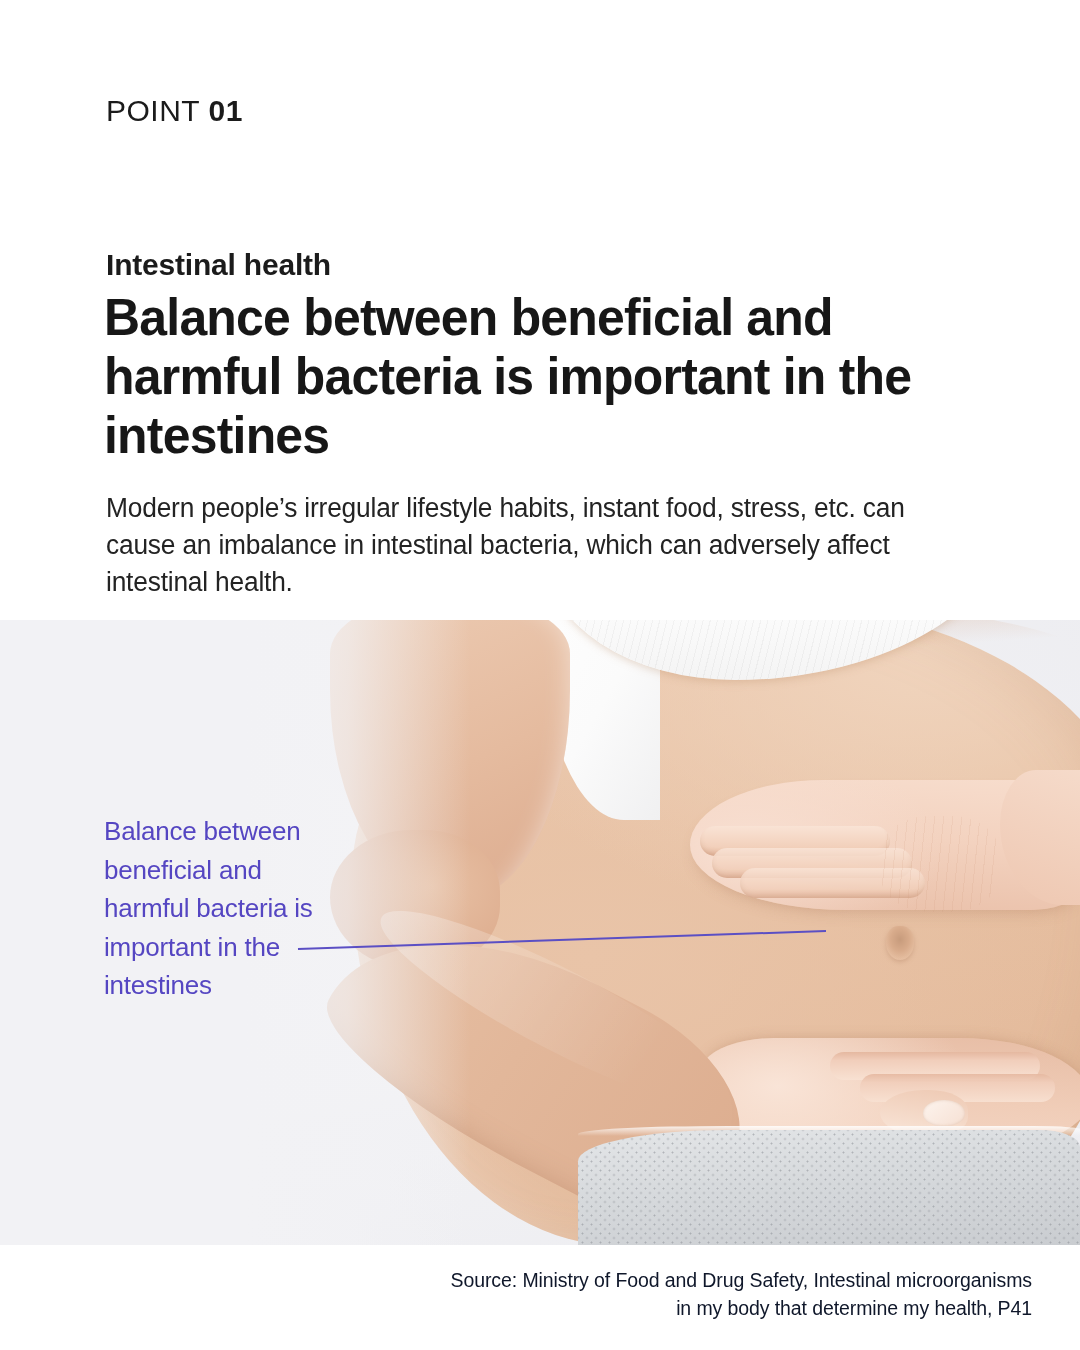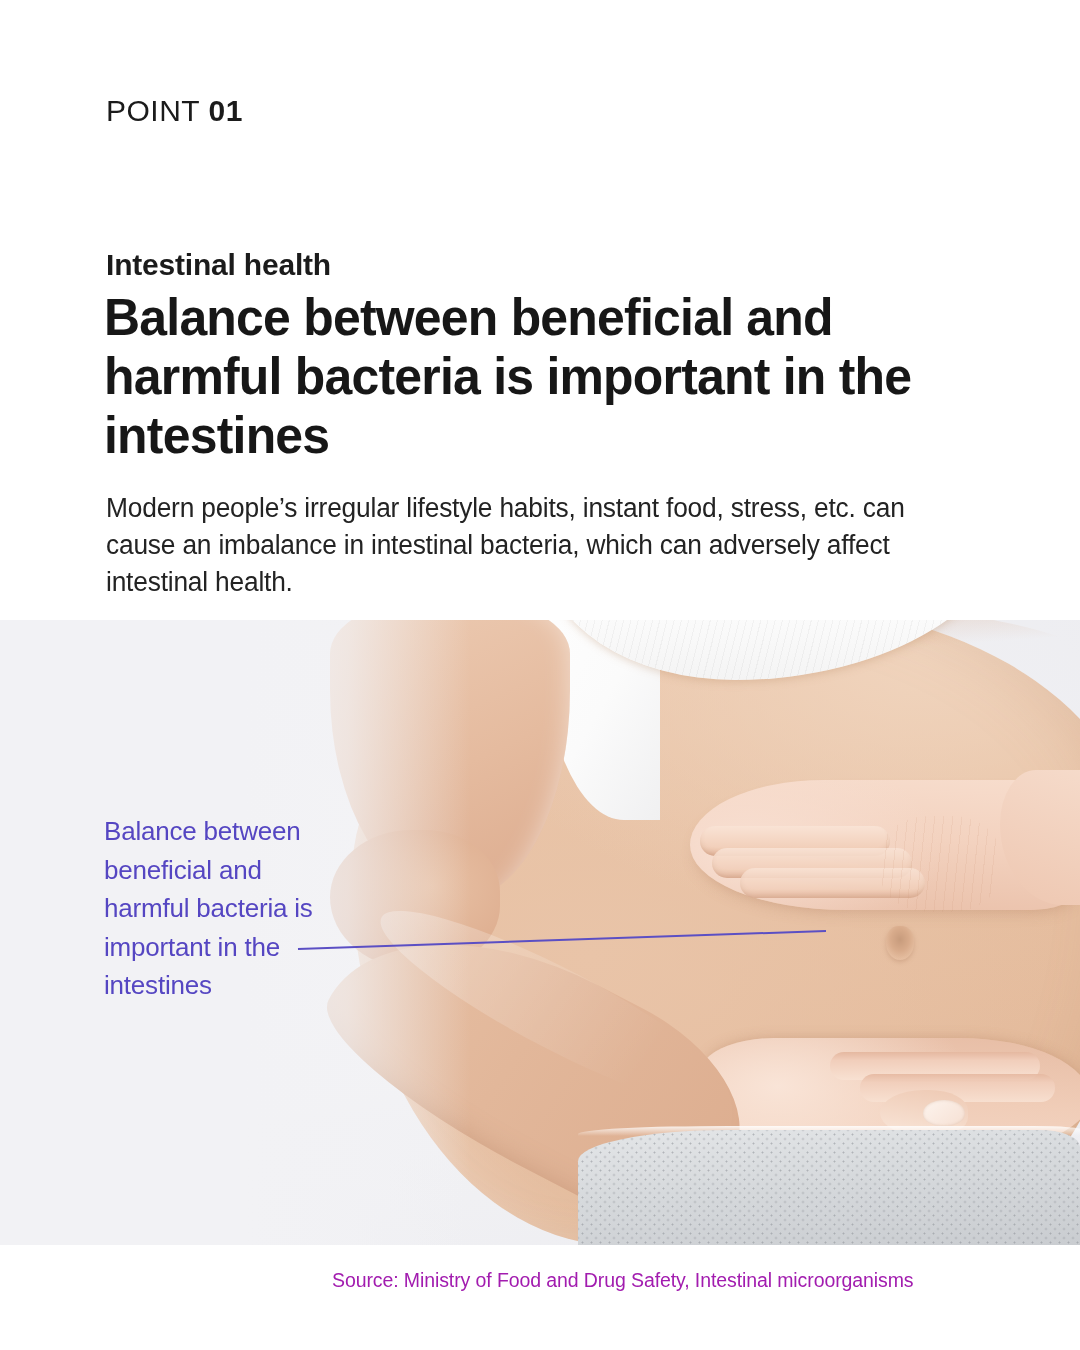--- a/index.html
+++ b/index.html
@@ -295,24 +295,24 @@
     left:296px; top:916px;
     width:534px; height:40px;
     pointer-events:none;
   }
 
   
   .source {
     position:absolute;
     right:48px; top:1266px;
     width:700px;
-    text-align:left;
+    text-align:right;
     font-size:19.5px;
     line-height:28px;
-    color:#a21caf;
+    color:#0f172a;
     letter-spacing:-0.1px;
   }
 </style>
 </head>
 <body>
 
 <div class="page">
 
   <div class="point-label">
     <span>POINT </span><span class="num">01</span>
@@ -364,15 +364,16 @@
   </div>
 
   <div class="annotation">Balance between beneficial and harmful bacteria is important in the intestines</div>
 
   <svg class="leader-line" viewBox="0 0 534 40">
     <line x1="2" y1="33" x2="530" y2="15" stroke="#5b4fc4" stroke-width="2"></line>
   </svg>
 
   <div class="source">
     <div>Source: Ministry of Food and Drug Safety, Intestinal microorganisms</div>
+    <div>in my body that determine my health, P41</div>
   </div>
 
 </div>
 
 </body></html>

